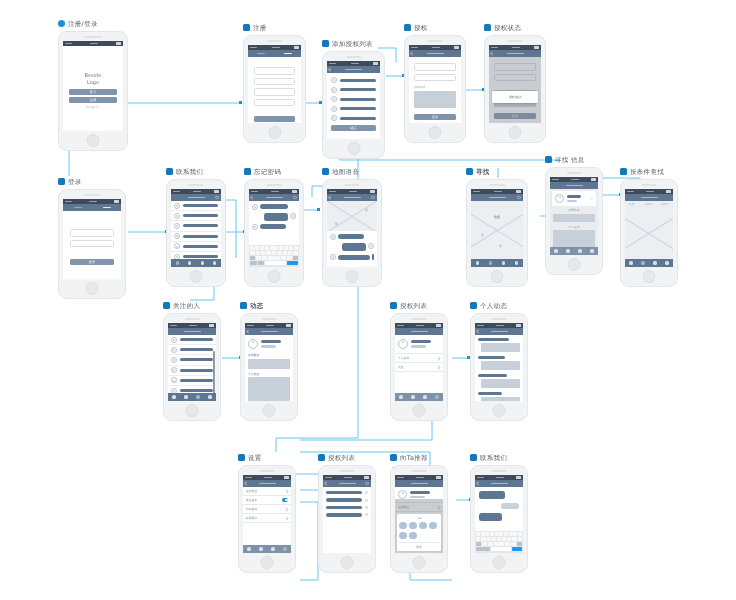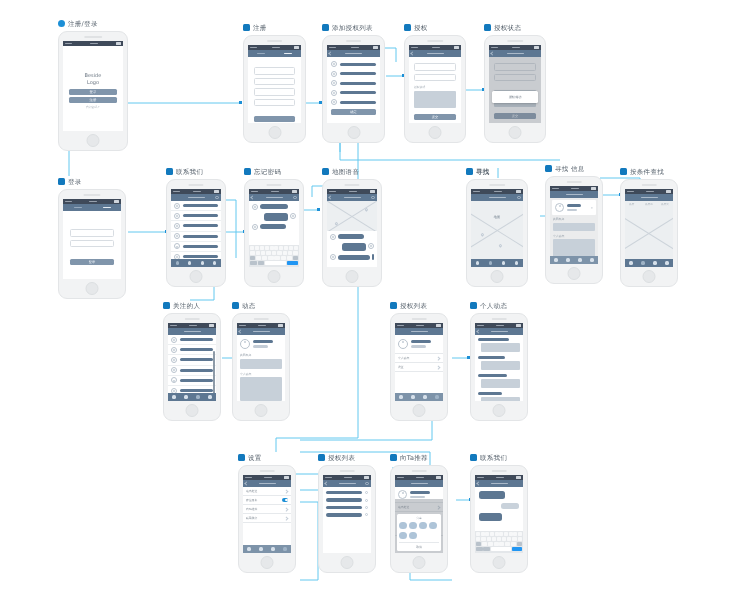--- a/index.html
+++ b/index.html
@@ -248,21 +248,21 @@
             <div class="field" style="margin-top:3px;"></div>
             <div class="field" style="margin-top:3px;"></div>
             <div class="btn" style="height:6px;margin-top:10px;"></div>
           </div>
         </div>
       </div>
       <div class="home"></div>
     </div>
   </div>
 
-  <div class="node" style="left:322px;top:22px;">
+  <div class="node" style="left:322px;top:38px;">
     <div class="nlabel">
       <span class="badge sq"></span>
       <span class="ntxt">添加授权列表</span>
     </div>
     <div class="phone" style="width:63px;height:108px;">
       <div class="speaker"></div>
       <div class="screen">
         <div class="statusbar">
           <span class="sb-l"></span>
             <span class="sb-c"></span>
@@ -616,21 +616,21 @@
             <span class="dot act"></span>
             <span class="dot"></span>
             <span class="dot"></span>
           </div>
         </div>
       </div>
       <div class="home"></div>
     </div>
   </div>
 
-  <div class="node" style="left:545px;top:163px;">
+  <div class="node" style="left:545px;top:154px;text-align:center;">
     <div class="nlabel">
       <span class="badge sq"></span>
       <span class="ntxt">寻找 信息</span>
     </div>
     <div class="phone" style="width:58px;height:108px;">
       <div class="speaker"></div>
       <div class="screen">
         <div class="statusbar">
           <span class="sb-l"></span>
             <span class="sb-c"></span>
@@ -754,21 +754,21 @@
             <span class="dot act"></span>
             <span class="dot"></span>
             <span class="dot"></span>
           </div>
         </div>
       </div>
       <div class="home"></div>
     </div>
   </div>
 
-  <div class="node" style="left:232px;top:300px;">
+  <div class="node" style="left:240px;top:300px;font-weight:bold;">
     <div class="nlabel">
       <span class="badge sq"></span>
       <span class="ntxt">动态</span>
     </div>
     <div class="phone" style="width:58px;height:108px;">
       <div class="speaker"></div>
       <div class="screen">
         <div class="statusbar">
           <span class="sb-l"></span>
             <span class="sb-c"></span>

